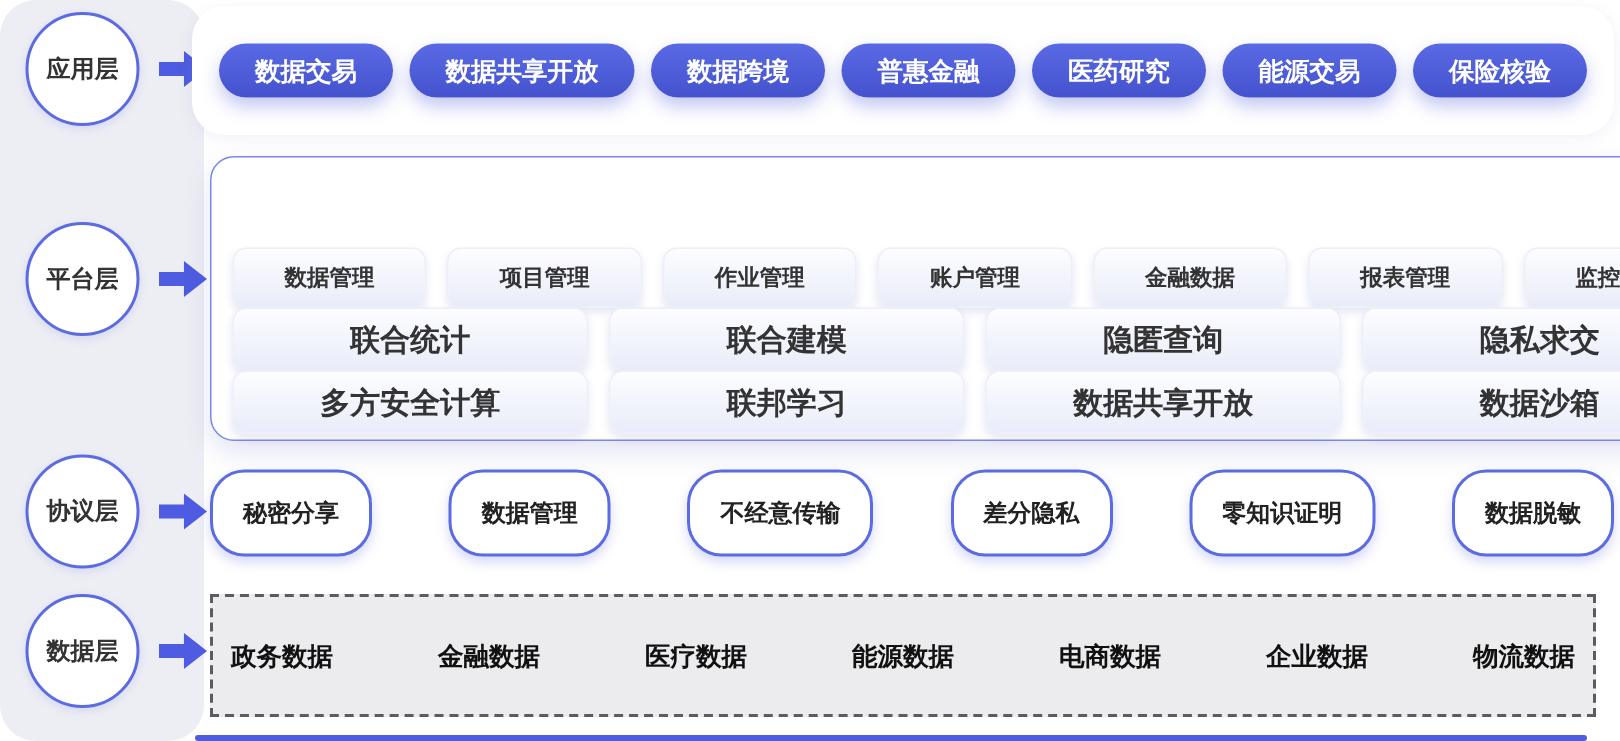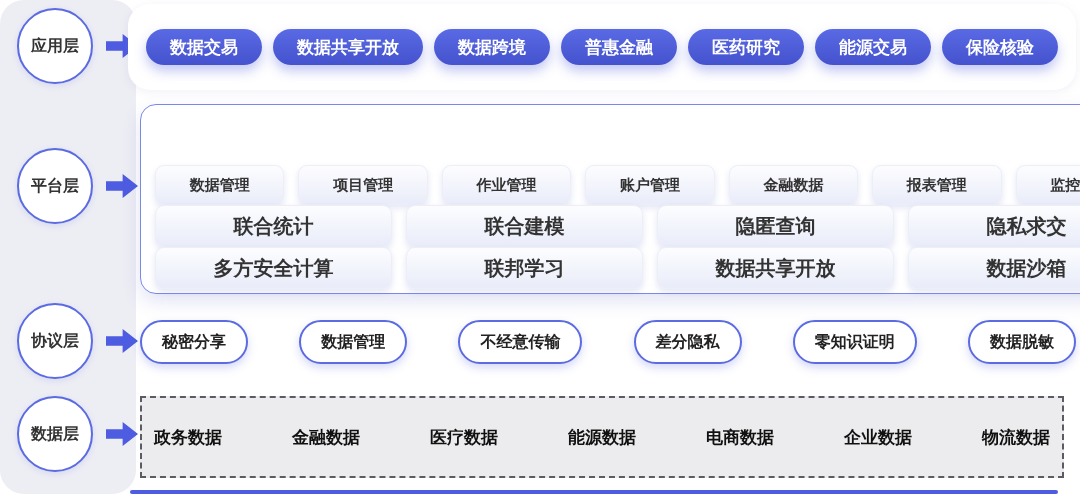--- a/index.html
+++ b/index.html
@@ -58,21 +58,21 @@
     box-shadow:0 3px 6px rgba(120,130,200,.20);
     font-size:15px;font-weight:700;color:#333;white-space:nowrap;
   }
   .p-row.wide .module{font-size:20px;height:40px;}
   
   .proto-row{
     position:absolute;left:140px;top:318px;width:936px;height:48px;
     display:flex;align-items:center;justify-content:space-between;
   }
   .proto-pill{
-    height:44px;border-radius:23px;padding:0 20px;
+    height:58px;border-radius:23px;padding:0 20px;
     display:flex;align-items:center;justify-content:center;
     background:#ffffff;border:2.5px solid #5b6be1;box-sizing:border-box;
     font-size:16px;font-weight:700;color:#222;white-space:nowrap;
     box-shadow:0 4px 8px rgba(90,105,225,.25);
   }
   
   .data-panel{
     position:absolute;left:140px;top:396px;width:924px;height:82px;
     background:#ececee;border:2px dashed #5b5b64;box-sizing:border-box;
     display:flex;align-items:center;justify-content:space-between;

